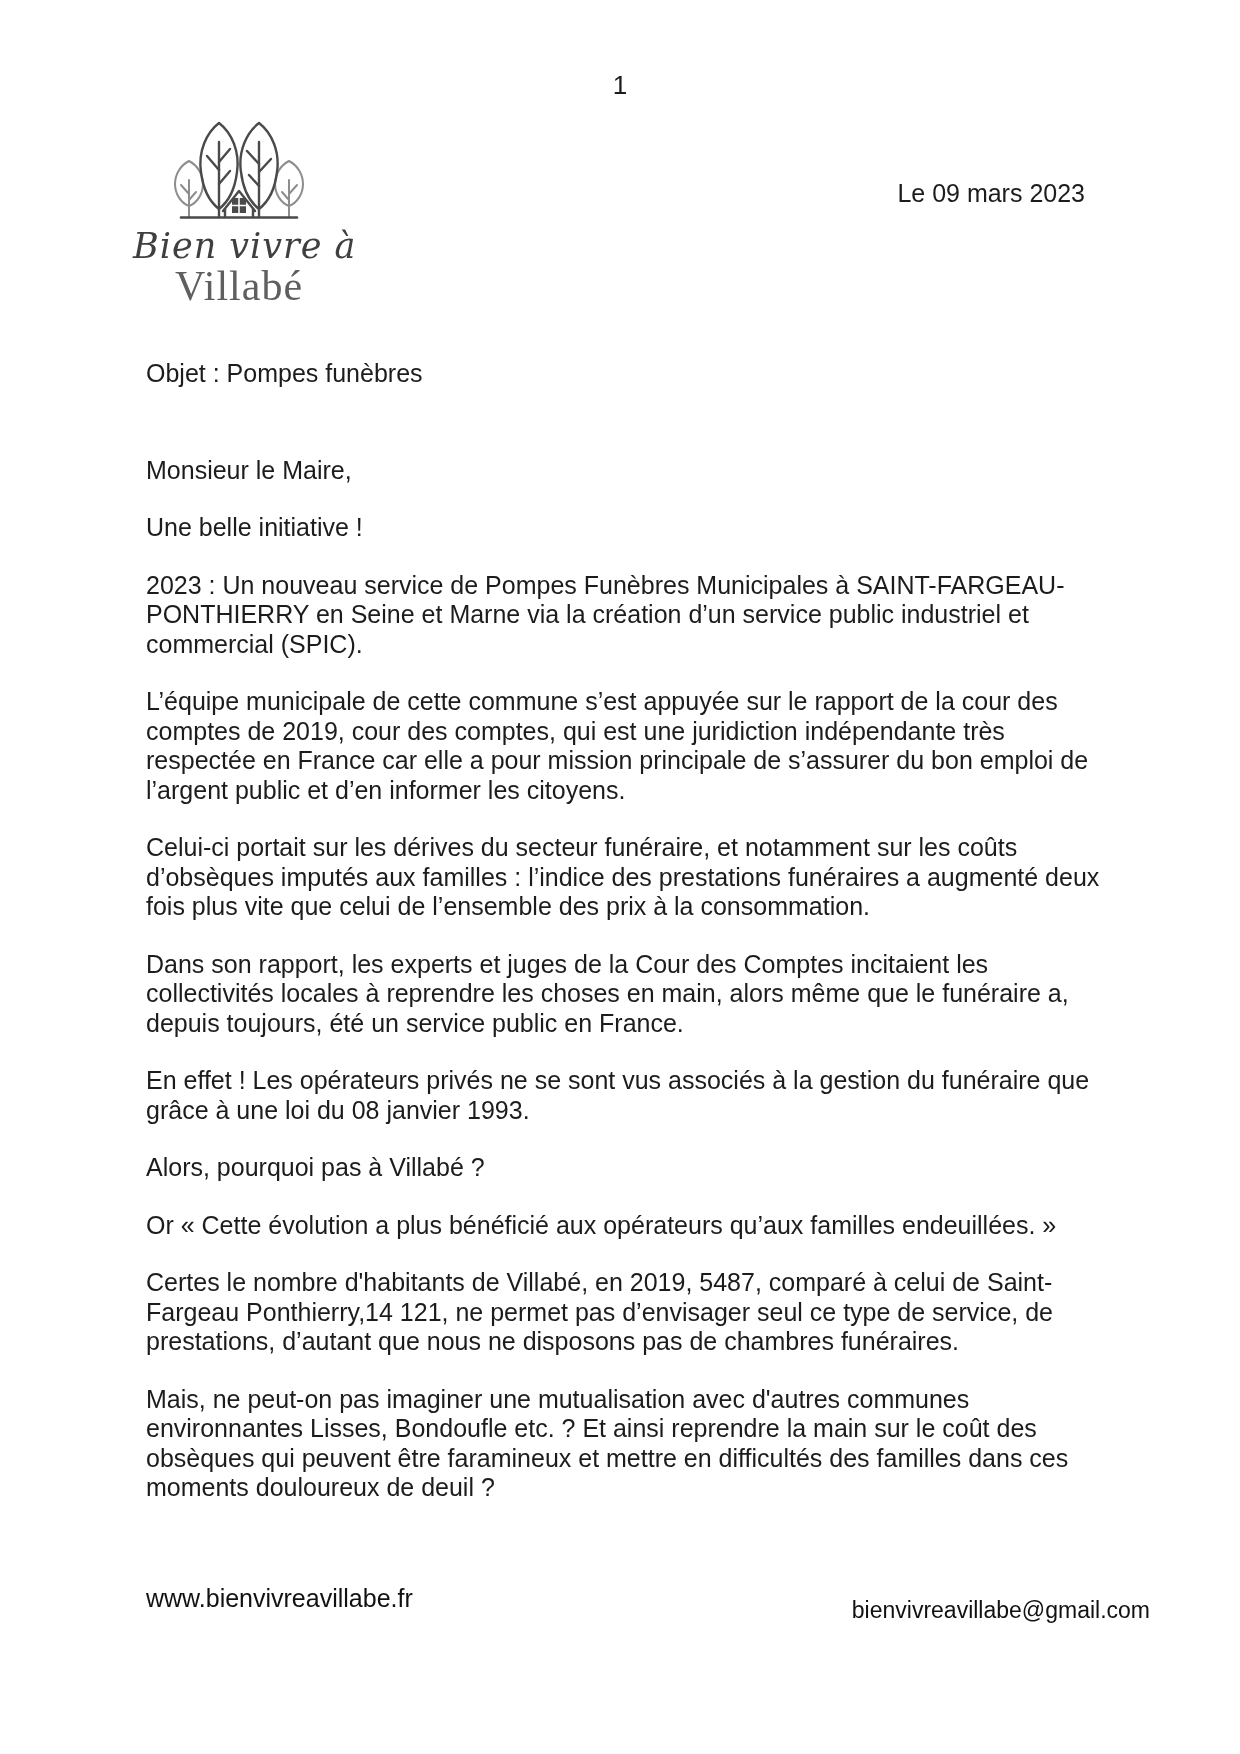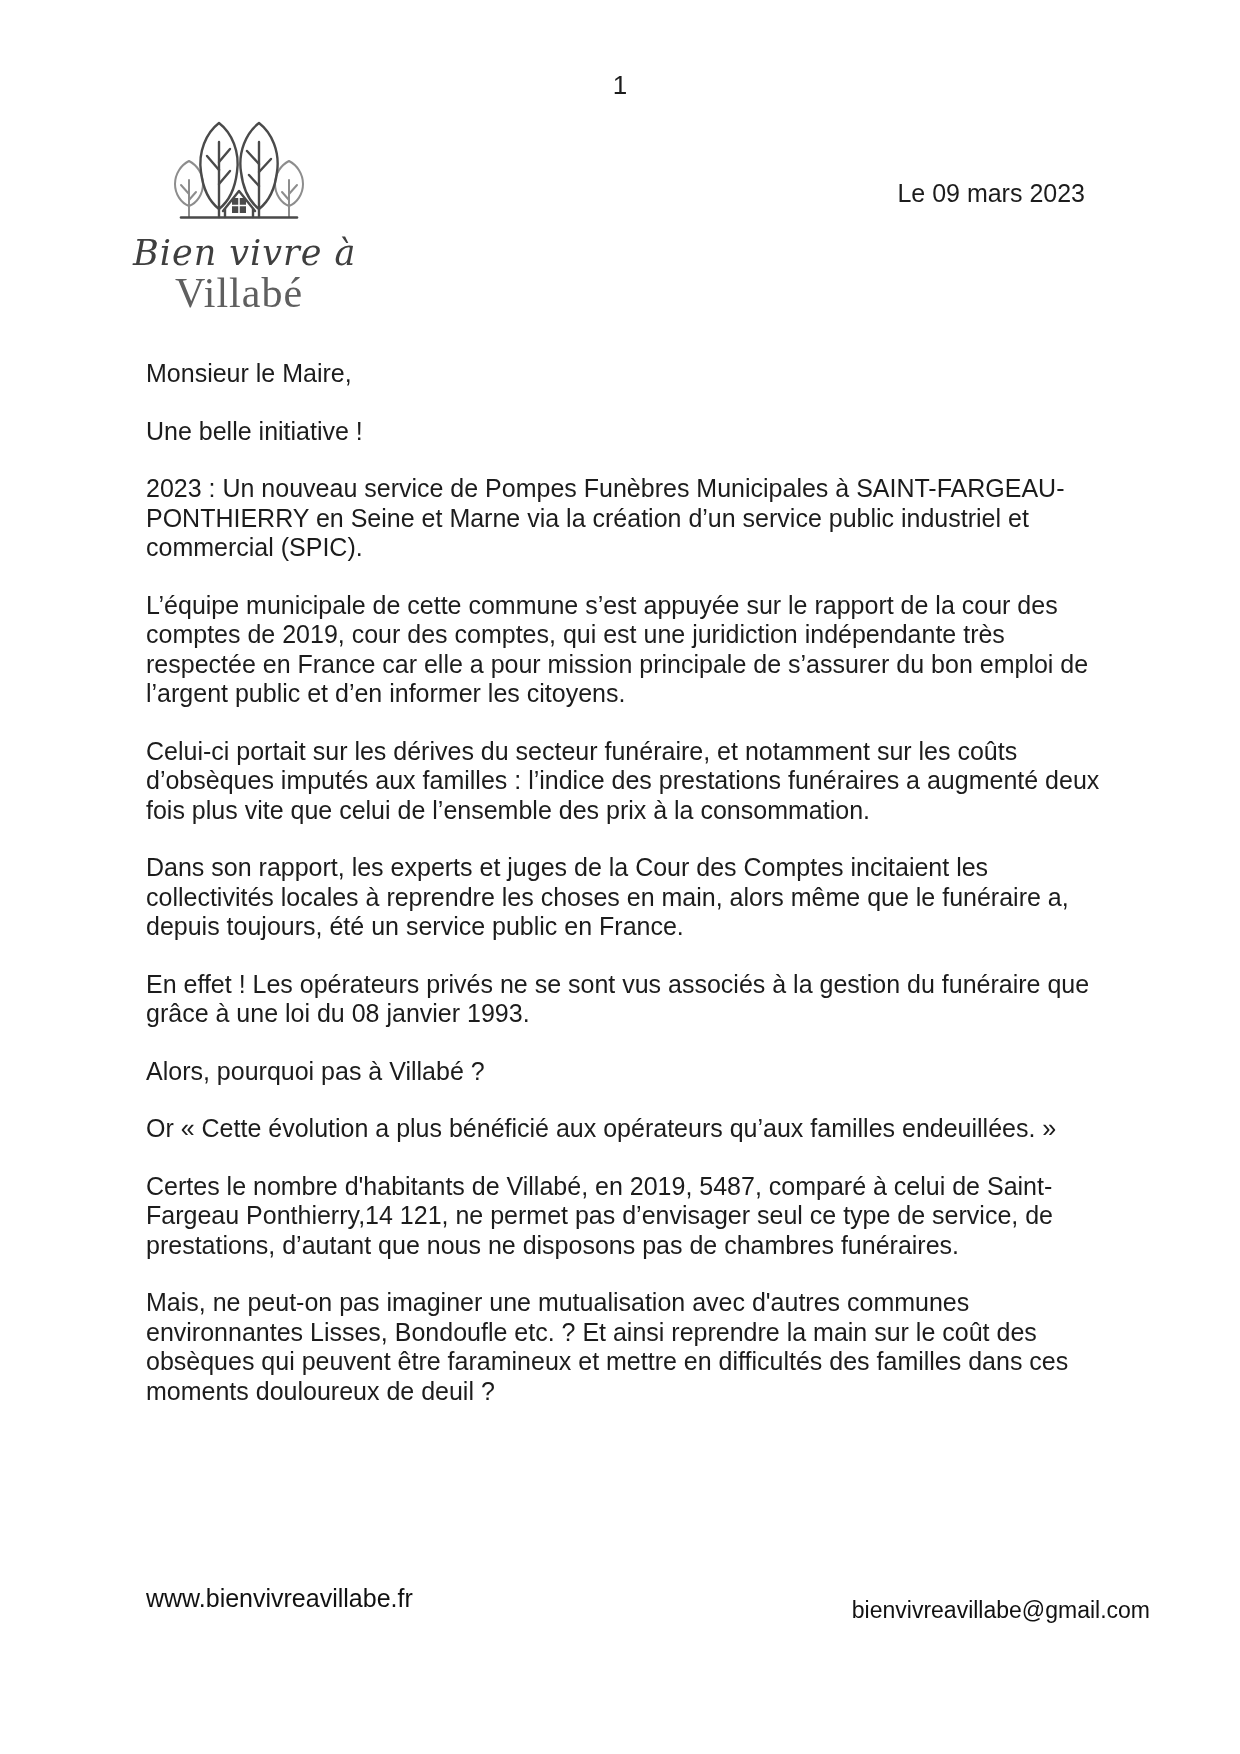--- a/index.html
+++ b/index.html
@@ -26,21 +26,21 @@
   }
   .logo {
     position: absolute;
     left: 133px;
     top: 120px;
     width: 212px;
     text-align: center;
   }
   .logo svg { display: block; margin: 0 auto; }
   .logo-script {
-    margin-top: 13px;
+    margin-top: 6px;
     font-family: "DejaVu Serif", serif;
     font-style: italic;
     font-size: 35px;
     color: #3f3f3f;
     white-space: nowrap;
     letter-spacing: 1px;
   }
   .logo-name {
     margin-top: -4px;
     font-family: "Liberation Serif", serif;
@@ -130,20 +130,21 @@
         <path d="M66,78 L66,93 M59,85.5 L73,85.5" stroke="#ffffff" stroke-width="1.5"></path>
       </g>
 
       <path d="M8,97.5 L124,97.5" stroke="#4a4a4a" stroke-width="2.6"></path>
     </svg>
     <div class="logo-script">Bien vivre à</div>
     <div class="logo-name">Villabé</div>
   </div>
 
   <div class="letter-body">
+    <p class="subject">Objet : Pompes funèbres</p>
     <p>Monsieur le Maire,</p>
     <div>
         <p>Une belle initiative !</p>
         <p>2023 : Un nouveau service de Pompes Funèbres Municipales à SAINT-FARGEAU-PONTHIERRY en Seine et Marne via la création d’un service public industriel et commercial (SPIC).</p>
         <p>L’équipe municipale de cette commune s’est appuyée sur le rapport de la cour des comptes de 2019, cour des comptes, qui est une juridiction indépendante très respectée en France car elle a pour mission principale de s’assurer du bon emploi de l’argent public et d’en informer les citoyens.</p>
         <p>Celui-ci portait sur les dérives du secteur funéraire, et notamment sur les coûts d’obsèques imputés aux familles : l’indice des prestations funéraires a augmenté deux fois plus vite que celui de l’ensemble des prix à la consommation.</p>
         <p>Dans son rapport, les experts et juges de la Cour des Comptes incitaient les collectivités locales à reprendre les choses en main, alors même que le funéraire a, depuis toujours, été un service public en France.</p>
         <p>En effet ! Les opérateurs privés ne se sont vus associés à la gestion du funéraire que grâce à une loi du 08 janvier 1993.</p>
         <p>Alors, pourquoi pas à Villabé ?</p>
         <p>Or « Cette évolution a plus bénéficié aux opérateurs qu’aux familles endeuillées. »</p>

